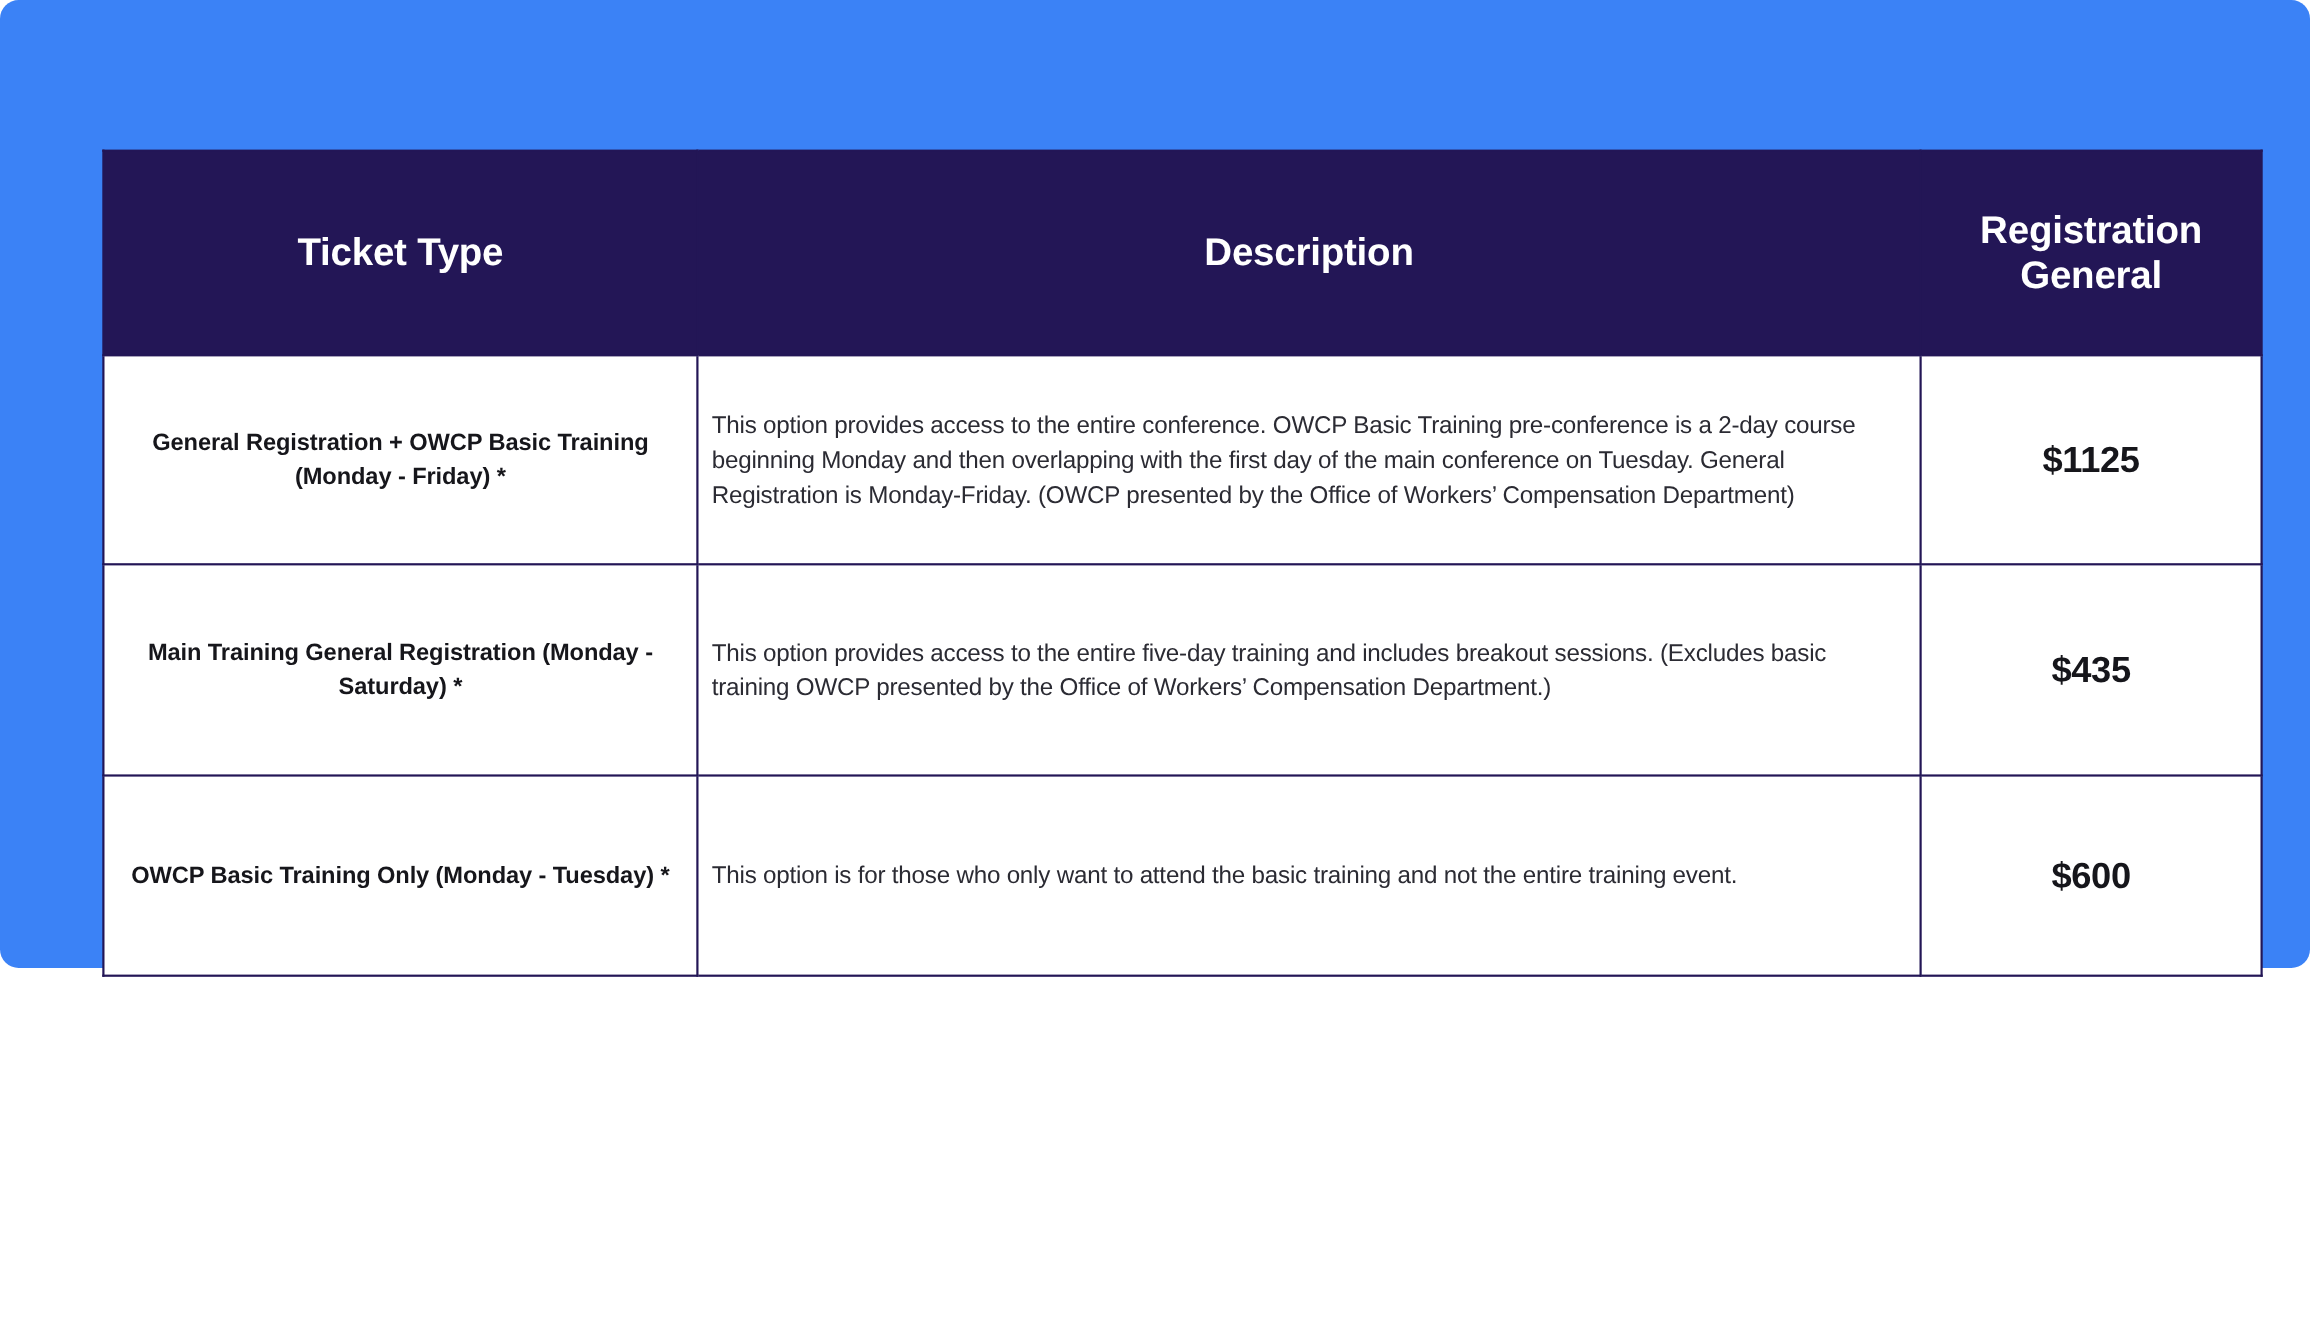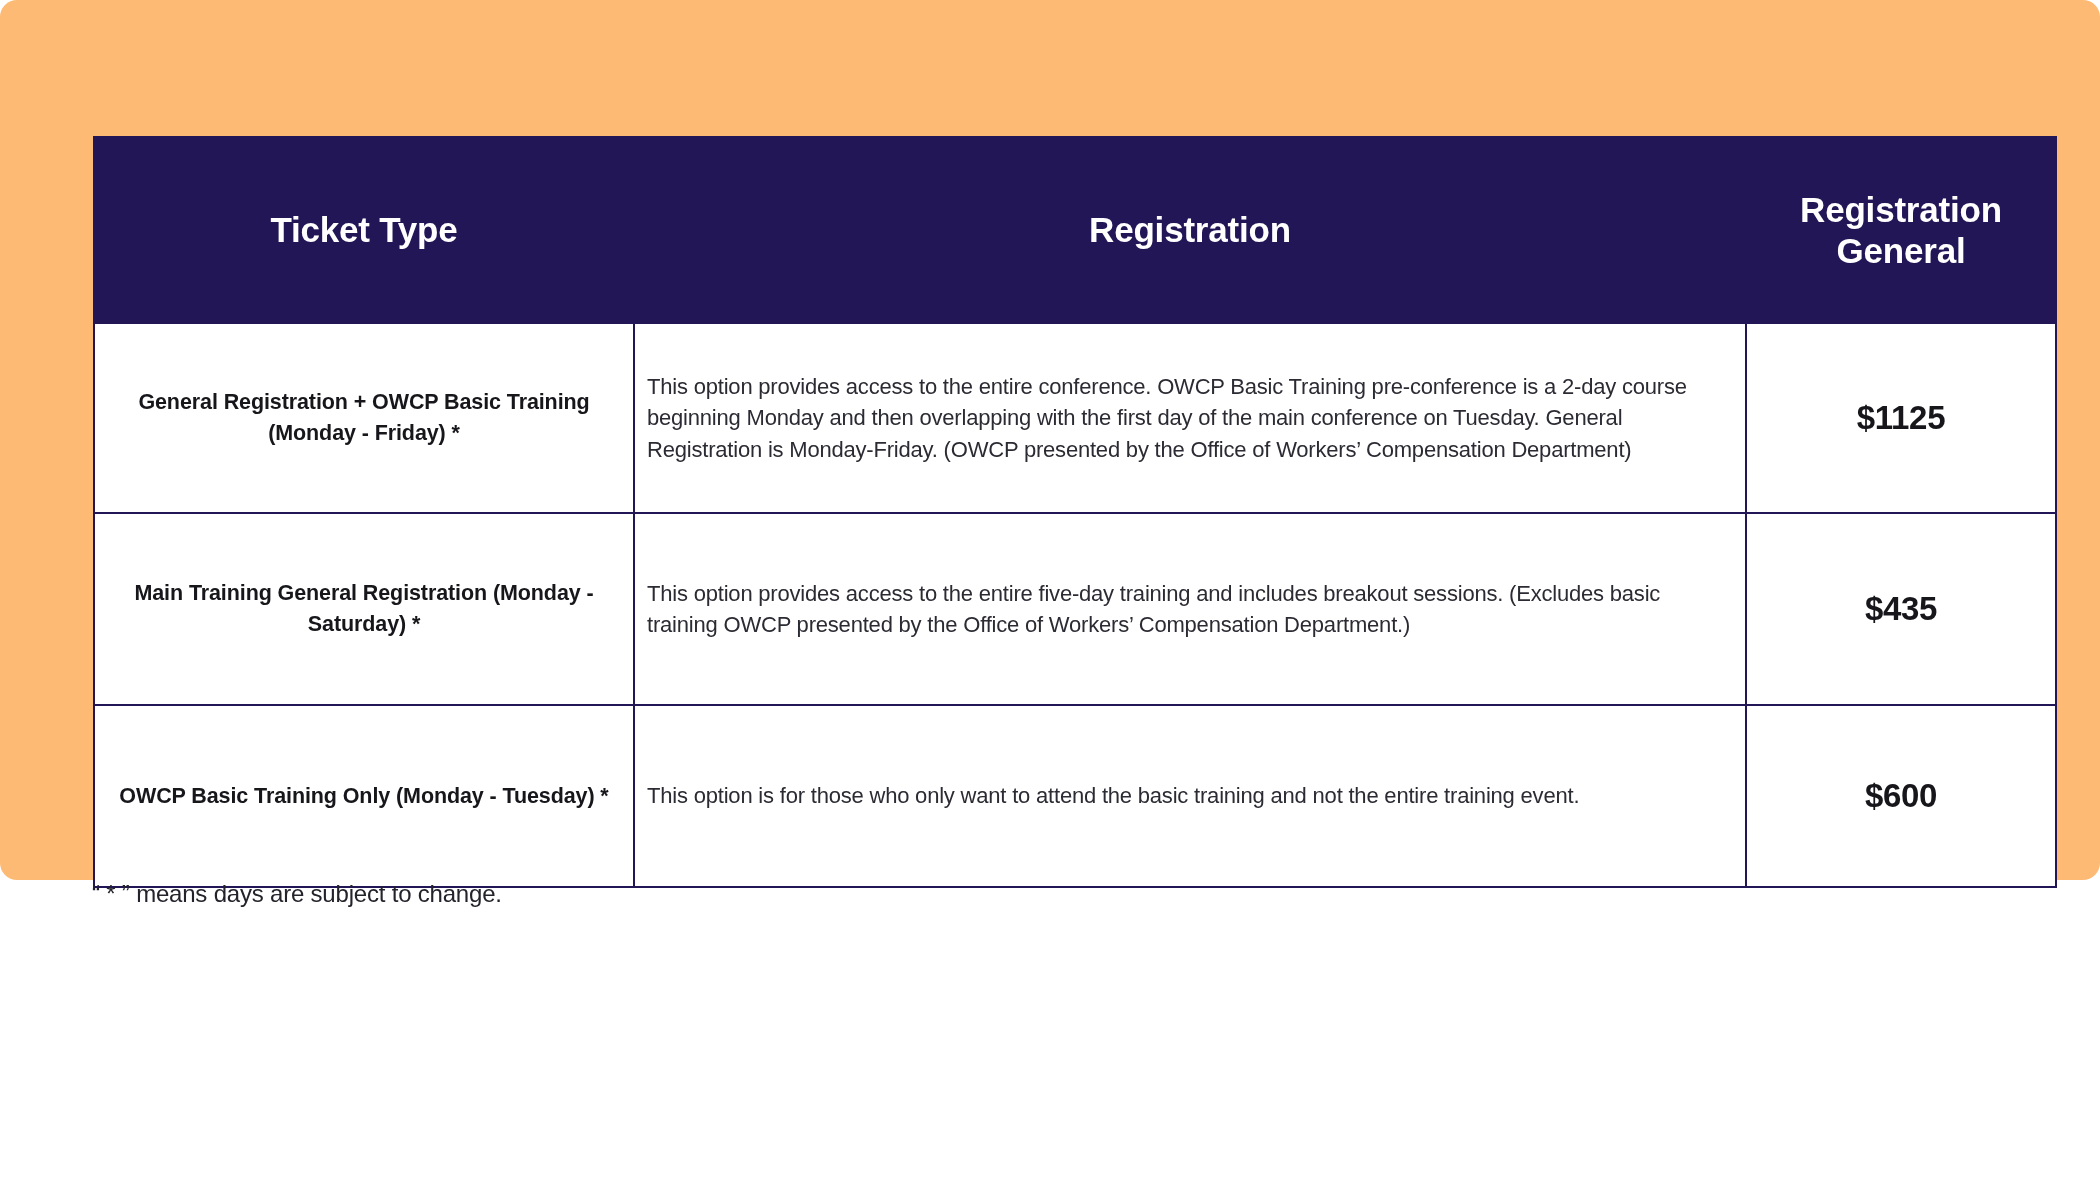--- a/index.html
+++ b/index.html
@@ -11,21 +11,21 @@
     width: 2100px;
     height: 1200px;
     font-family: "Liberation Sans", sans-serif;
     color: #1a1a1a;
     overflow: hidden;
   }
   .page {
     position: relative;
     width: 2100px;
     height: 880px;
-    background: #fdba74;
+    background: #3b82f6;
     border-radius: 17px;
   }
   .pricing-table-wrap {
     position: absolute;
     left: 93px;
     top: 136px;
     width: 1962px;
   }
   table.pricing-table {
     border-collapse: collapse;
@@ -99,21 +99,21 @@
 </head>
 <body>
 
 <div class="page">
 
   <div class="pricing-table-wrap">
     <table class="pricing-table">
       <thead>
         <tr>
           <th class="col-type">Ticket Type</th>
-          <th class="col-desc">Registration</th>
+          <th class="col-desc">Description</th>
           <th class="col-price">Registration General</th>
         </tr>
       </thead>
       <tbody>
         <tr class="row-1">
           <td class="cell-type">General Registration + OWCP Basic Training  (Monday - Friday) *</td>
           <td class="cell-desc">This option provides access to the entire conference. OWCP Basic Training pre-conference is a 2-day course beginning Monday and then overlapping with the first day of the main conference on Tuesday. General Registration is Monday-Friday. (OWCP presented by the Office of Workers’ Compensation Department)</td>
           <td class="cell-price">$1125</td>
         </tr>
         <tr class="row-2">
@@ -123,15 +123,14 @@
         </tr>
         <tr class="row-3">
           <td class="cell-type">OWCP Basic Training Only (Monday - Tuesday) *</td>
           <td class="cell-desc">This option is for those who only want to attend the basic training and not the entire training event.</td>
           <td class="cell-price">$600</td>
         </tr>
       </tbody>
     </table>
   </div>
 
-  <div class="footnote">“ * ” means days are subject to change.</div>
 
 </div>
 
 </body></html>

